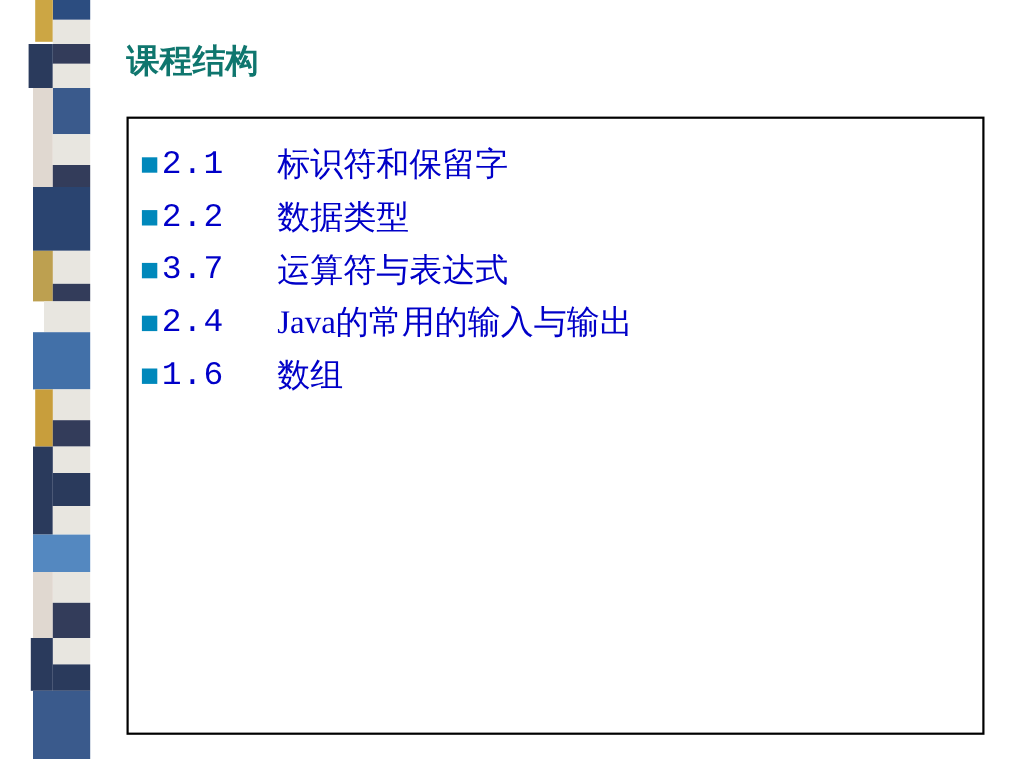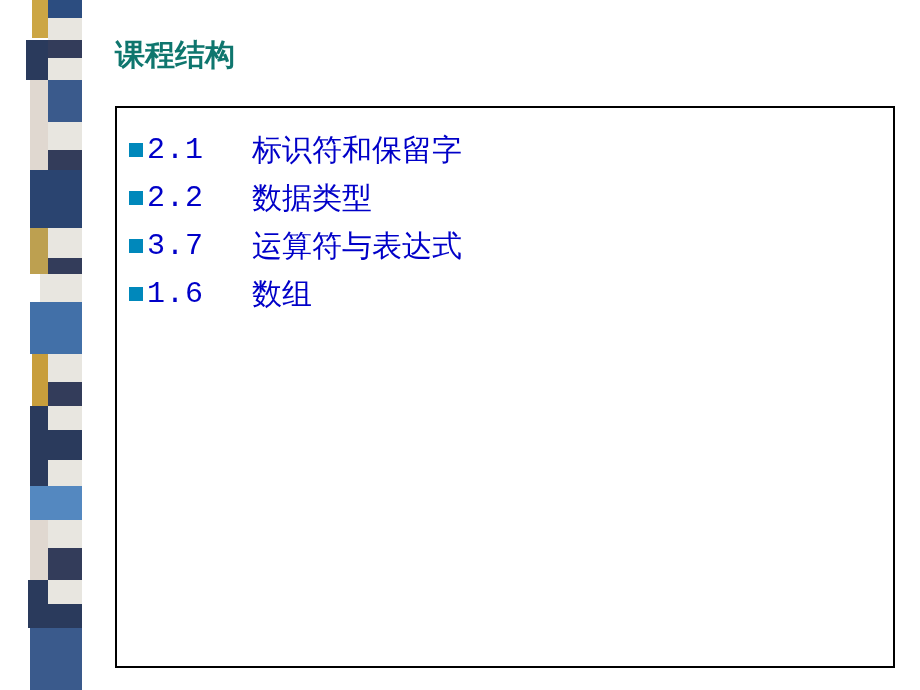--- a/index.html
+++ b/index.html
@@ -130,19 +130,25 @@
           <span class="item-text">数据类型</span>
         </div>
         <div class="list-item">
           <span class="bullet"></span>
           <span class="item-number">3.7</span>
           <span class="item-spacer"></span>
           <span class="item-text">运算符与表达式</span>
         </div>
         <div class="list-item">
           <span class="bullet"></span>
+          <span class="item-number">2.4</span>
+          <span class="item-spacer"></span>
+          <span class="item-text">Java的常用的输入与输出</span>
+        </div>
+        <div class="list-item">
+          <span class="bullet"></span>
           <span class="item-number">1.6</span>
           <span class="item-spacer"></span>
           <span class="item-text">数组</span>
         </div>
       </div>
   </div>
 </div>
 
 </body></html>

